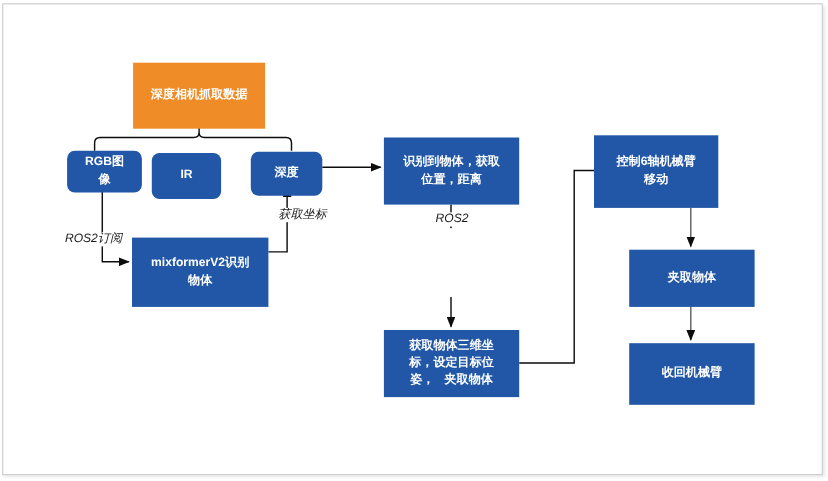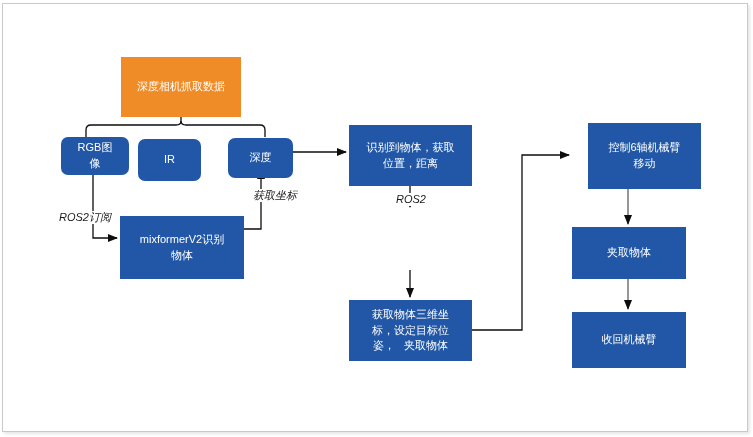--- a/index.html
+++ b/index.html
@@ -8,21 +8,21 @@
     font-family:"Liberation Sans","DejaVu Sans",sans-serif;overflow:hidden;
   }
   .frame{
     position:absolute;left:2px;top:3px;width:746px;height:429px;
     border:1px solid #c9c9c9;box-shadow:2px 2px 3px rgba(0,0,0,0.10);
     box-sizing:border-box;background:#ffffff;
   }
   .edges{position:absolute;left:0;top:0;width:753px;height:437px;pointer-events:none;}
   .node{
     position:absolute;display:flex;align-items:center;justify-content:center;
-    text-align:center;color:#ffffff;font-weight:normal;font-size:11px;line-height:1.45;
+    text-align:center;color:#ffffff;font-weight:bold;font-size:11px;line-height:1.45;
     background:#2157a6;box-sizing:border-box;padding:2px 16px;
   }
   .node.rounded{border-radius:7px;}
   .node.orange{background:#f08c28;}
   .node.prewrap{white-space:pre-wrap;}
   .edge-label{
     position:absolute;font-size:11px;color:#1a1a1a;background:#ffffff;
     padding:0 1px;white-space:nowrap;line-height:1.2;font-style:italic;
   }
 </style>
@@ -69,21 +69,21 @@
 
   <div class="node rounded" style="left:228px;top:138px;width:65px;height:40px">深度</div>
 
   <div class="node" style="left:120px;top:216px;width:124px;height:63px">mixformerV2识别物体</div>
 
   <div class="node" style="left:349px;top:125px;width:123px;height:61px">识别到物体，获取位置，距离</div>
 
 
   <div class="node prewrap" style="left:349px;top:300px;width:123px;height:61px">获取物体三维坐标，设定目标位姿，   夹取物体</div>
 
-  <div class="node" style="left:588px;top:123px;width:113px;height:66px">控制6轴机械臂移动</div>
+  <div class="node" style="left:540px;top:123px;width:113px;height:66px">控制6轴机械臂移动</div>
 
   <div class="node" style="left:572px;top:312px;width:114px;height:56px">收回机械臂</div>
 
   <div class="node" style="left:572px;top:227px;width:114px;height:52px">夹取物体</div>
 
   <div class="edge-label" style="left:58px;top:211px">ROS2订阅</div>
 
   <div class="edge-label" style="left:252px;top:189px">获取坐标</div>
 
   <div class="edge-label" style="left:395px;top:193px">ROS2</div>

